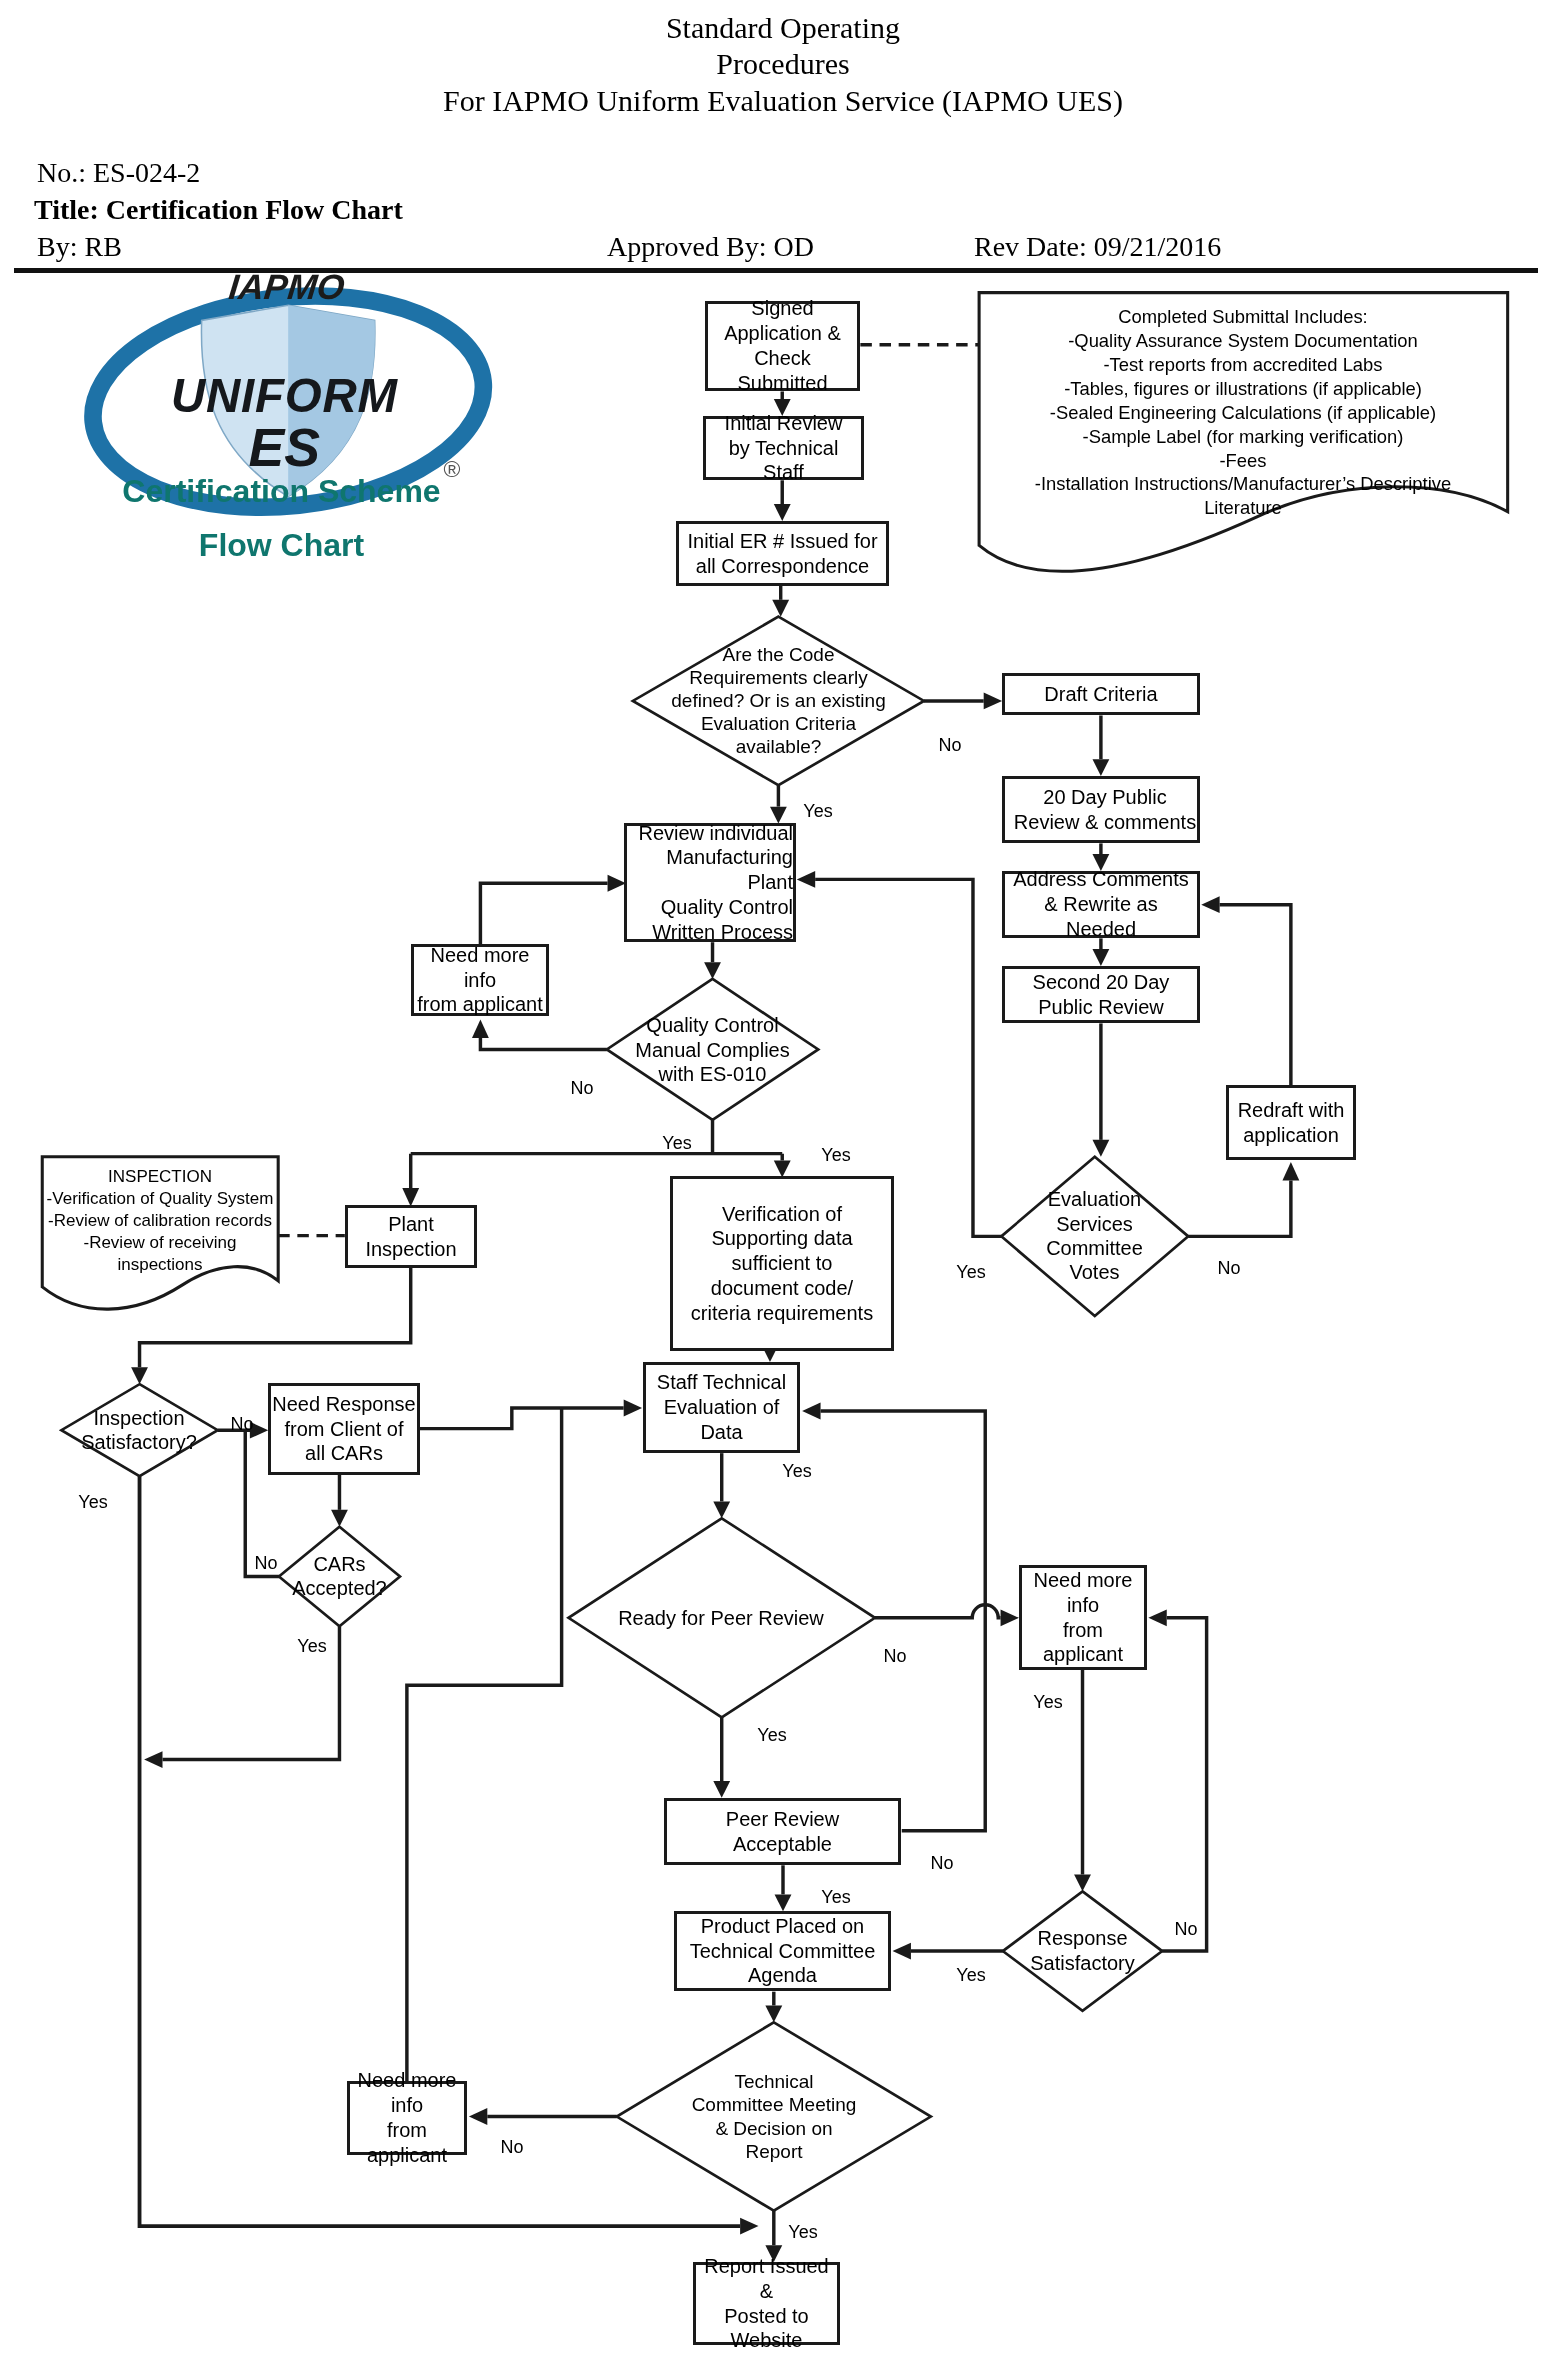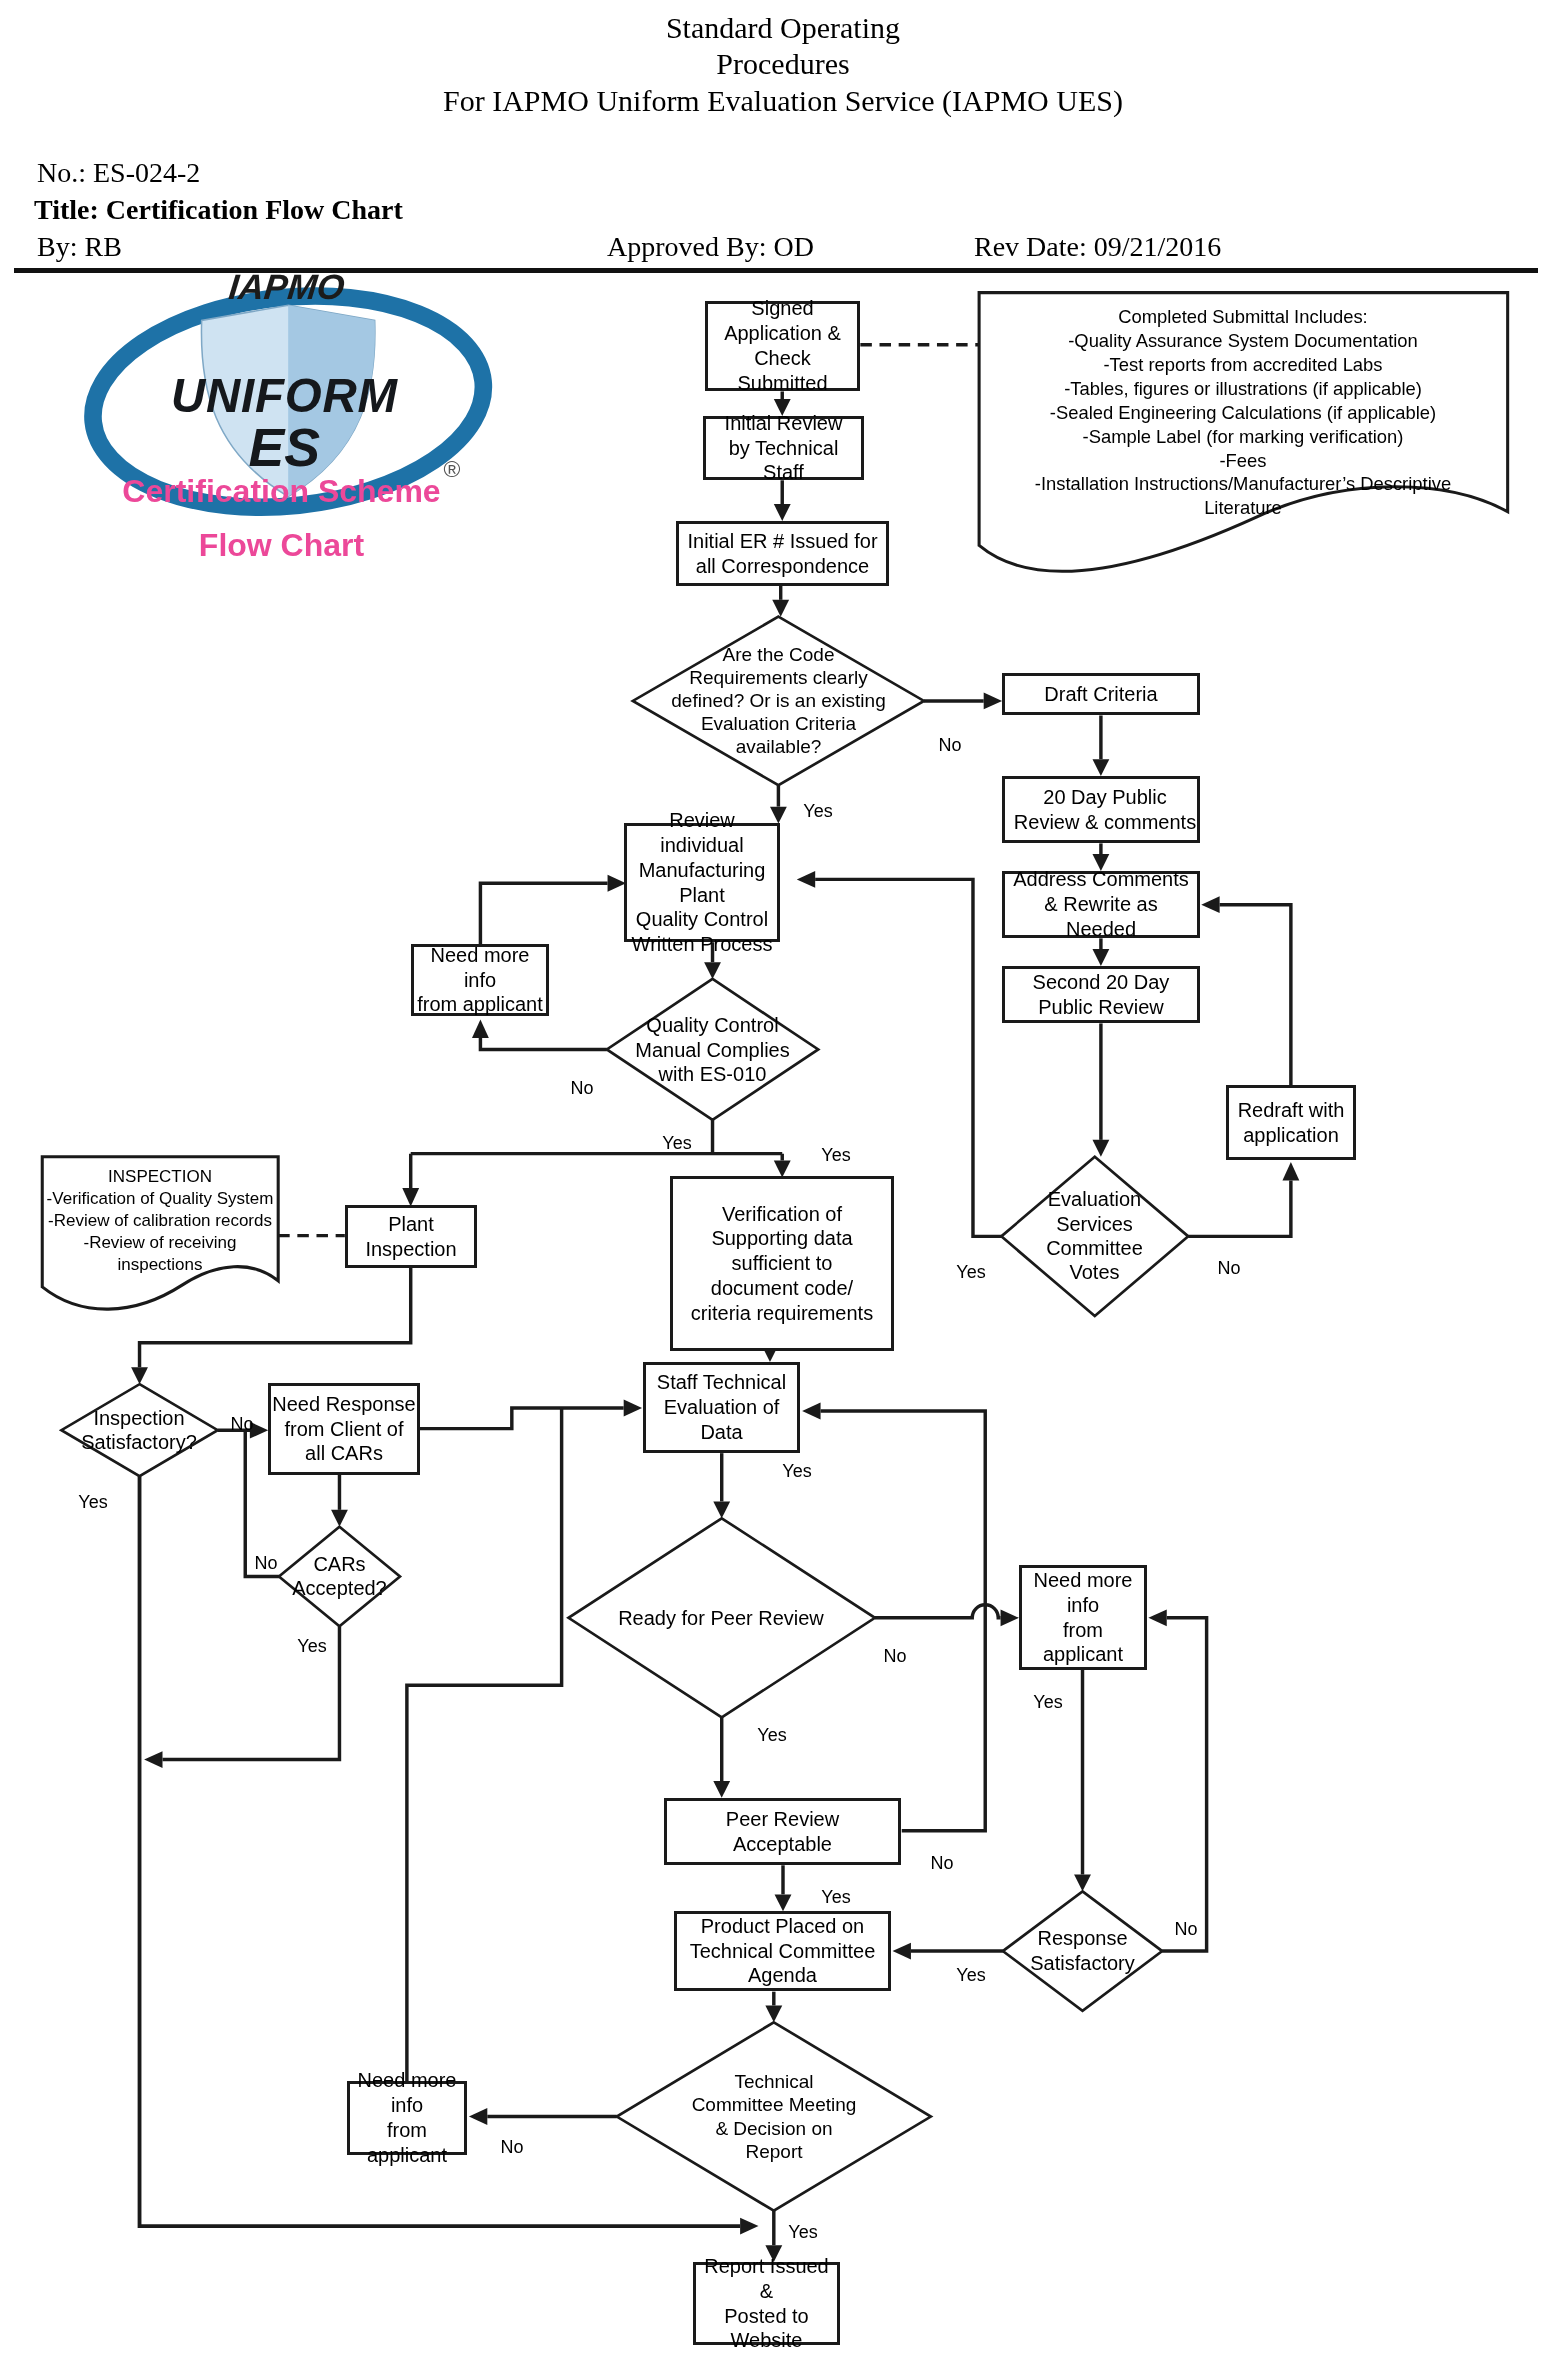--- a/index.html
+++ b/index.html
@@ -11,21 +11,21 @@
   .rule{position:absolute;background:#111;}
   .node{position:absolute;box-sizing:border-box;border:3.1px solid #1a1a1a;background:#fff;
         display:flex;align-items:center;justify-content:center;text-align:center;
         white-space:pre-line;font-size:20px;line-height:1.24;z-index:3;}
   .ghost{position:absolute;display:flex;align-items:center;justify-content:center;
          text-align:center;white-space:pre-line;line-height:1.22;z-index:3;}
   .doc-label{position:absolute;text-align:center;white-space:pre-line;z-index:3;}
   .lbl{position:absolute;transform:translate(-50%,-50%);font-size:18px;z-index:4;margin-top:8px;}
   .wires{position:absolute;left:0;top:0;z-index:1;}
   .caption{position:absolute;left:73px;width:417px;text-align:center;font-weight:bold;
-           font-size:32px;color:#ec4899;z-index:3;}
+           font-size:32px;color:#0f766e;z-index:3;}
 </style>
 </head>
 <body>
 
 <div class="page">
 
   <div class="hdr-line serif" style="top:10.7px;">Standard Operating</div>
   <div class="hdr-line serif" style="top:47px;">Procedures</div>
   <div class="hdr-line serif" style="top:84px;">For IAPMO Uniform Evaluation Service (IAPMO UES)</div>
 
@@ -158,21 +158,21 @@
   <div class="node" style="left:1002px;top:673px;width:198px;height:42px;">Draft Criteria</div>
   <div class="node" style="left:1002px;top:776px;width:198px;height:67px;padding-left:8px;">20 Day Public
 Review &amp; comments</div>
   <div class="node" style="left:1002px;top:871px;width:198px;height:67px;">Address Comments
 &amp; Rewrite as
 Needed</div>
   <div class="node" style="left:1002px;top:966px;width:198px;height:57px;">Second 20 Day
 Public Review</div>
   <div class="node" style="left:1226px;top:1085px;width:130px;height:75px;">Redraft with
 application</div>
-  <div class="node" style="left:624px;top:823px;width:156px;height:119px;">Review individual
+  <div class="node" style="left:624px;top:823px;width:172px;height:119px;text-align:right;">Review individual
 Manufacturing Plant
 Quality Control
 Written Process</div>
   <div class="node" style="left:411px;top:944px;width:138px;height:72px;">Need more info
 from applicant</div>
   <div class="node" style="left:345px;top:1205px;width:132px;height:63px;">Plant
 Inspection</div>
   <div class="node" style="left:670px;top:1176px;width:224px;height:175px;">Verification of
 Supporting data
 sufficient to

